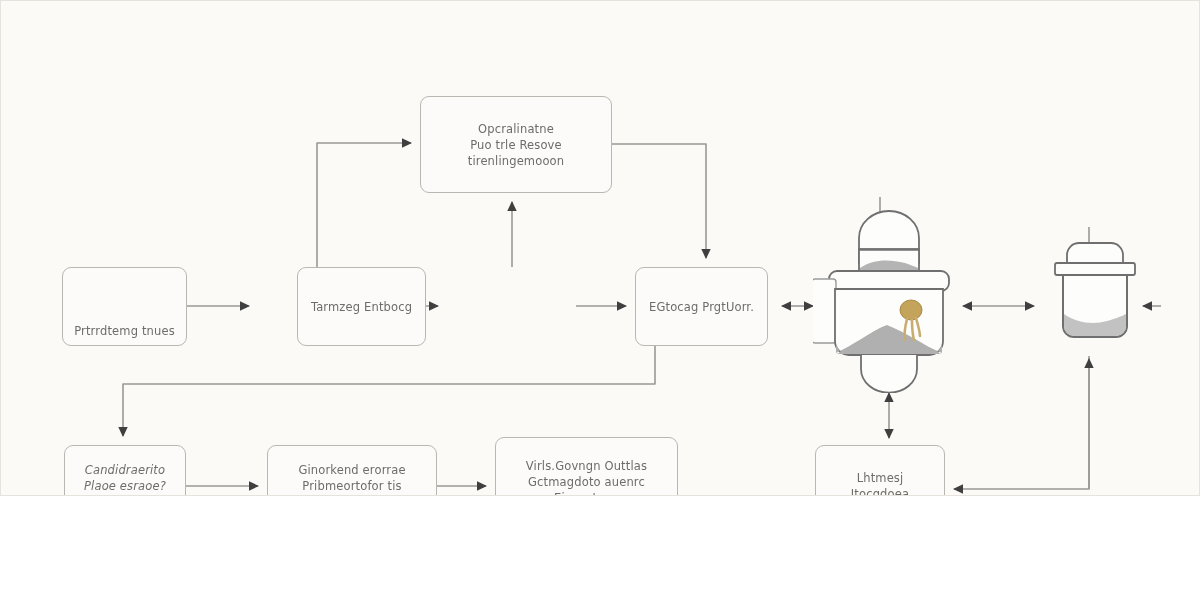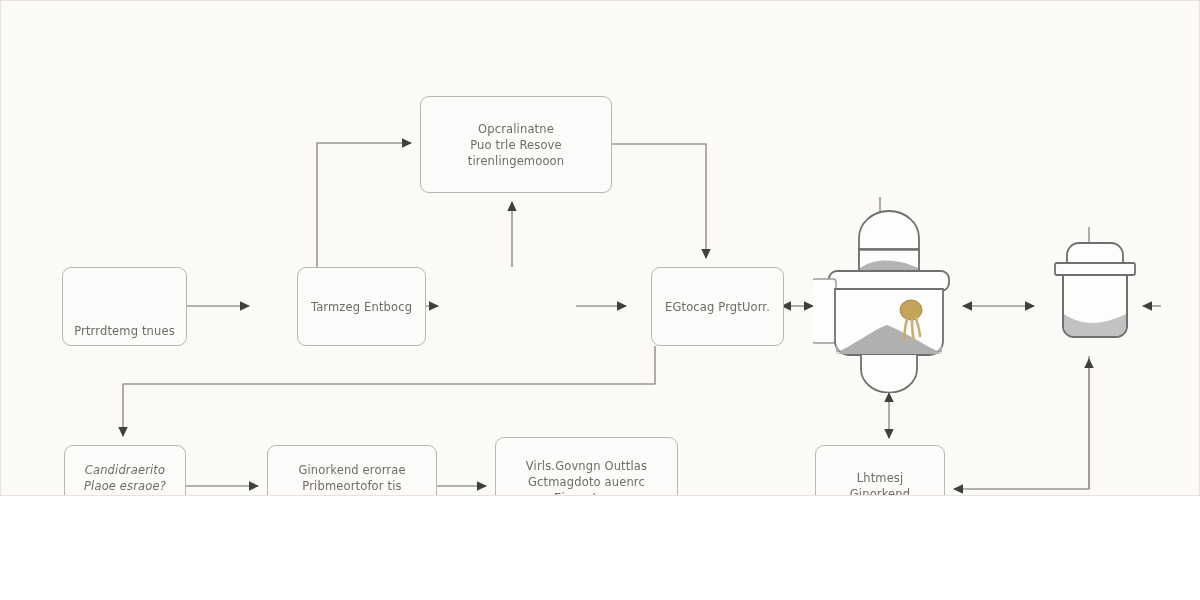--- a/index.html
+++ b/index.html
@@ -105,21 +105,21 @@
 
   <div class="node" style="left:61px; top:266px; width:125px; height:79px;align-items:flex-end;">
     <span class="node-label">Prtrrdtemg tnues</span>
   </div>
 
   <div class="node" style="left:257px; top:266px; width:129px; height:79px;margin-left:39px;">
     <span class="node-label">Tarmzeg Entbocg</span>
   </div>
 
 
-  <div class="node" style="left:634px; top:266px; width:133px; height:79px;margin-left:16px;">
+  <div class="node" style="left:634px; top:266px; width:133px; height:79px;">
     <span class="node-label">EGtocag PrgtUorr.</span>
   </div>
 
   <div class="node" style="left:63px; top:444px; width:122px; height:81px;font-style:italic;">
     <span class="node-label">Candidraerito
 Plaoe esraoe?
 ahtcleno.</span>
   </div>
 
   <div class="node" style="left:494px; top:436px; width:183px; height:90px;">
@@ -127,21 +127,21 @@
 Gctmagdoto auenrc Eiswratwar</span>
   </div>
 
   <div class="node" style="left:266px; top:444px; width:170px; height:81px;">
     <span class="node-label">Ginorkend erorrae
 Pribmeortofor tis
 Saldnrrar</span>
   </div>
 
   <div class="node" style="left:814px; top:444px; width:130px; height:81px;">
-    <span class="node-label">Lhtmesj Ginorkend</span>
+    <span class="node-label">Lhtmesj Itocqdoea</span>
   </div>
 
   <div class="device" style="left:812px; top:192px;">
     <svg width="172" height="200" viewBox="0 0 172 200">
 
       <path d="M46,70 L46,45 A30,27 0 0 1 106,45 L106,70 Z" fill="#fdfdfc" stroke="#6f6f6f" stroke-width="1.8"></path>
       <rect x="46" y="56" width="60" height="40" fill="#fdfdfc" stroke="#6f6f6f" stroke-width="1.8"></rect>
       <path d="M47,75 C60,66 76,66 92,70 C98,72 103,74 105,75 L105,95 L47,95 Z" fill="#b4b4b4" stroke="none"></path>
       <line x1="46" y1="57" x2="106" y2="57" stroke="#6f6f6f" stroke-width="1.6"></line>
 

